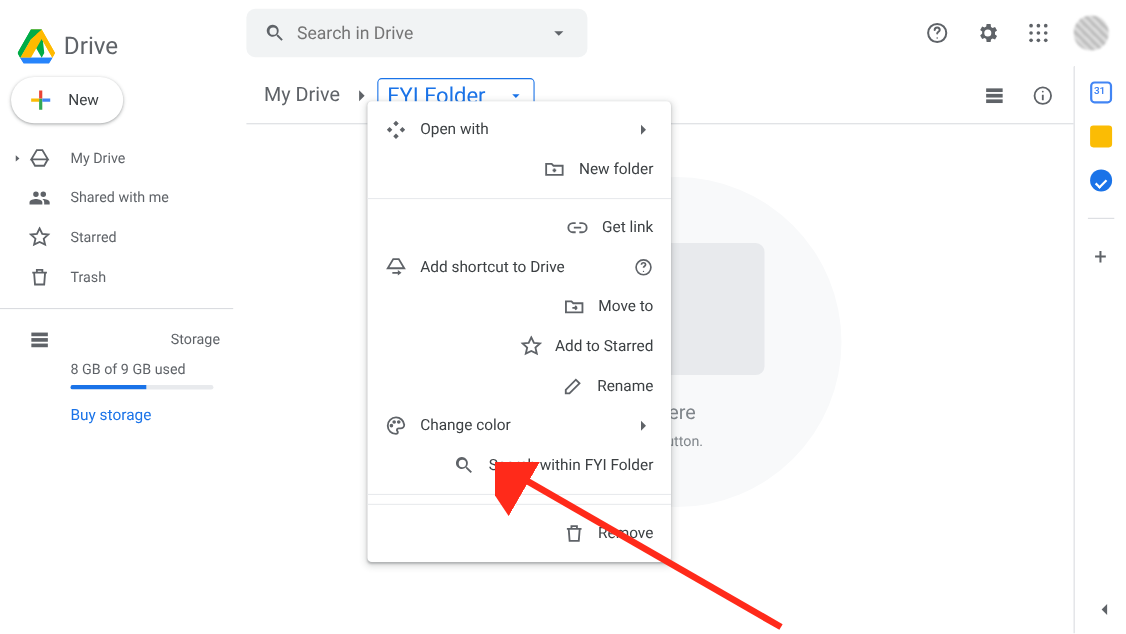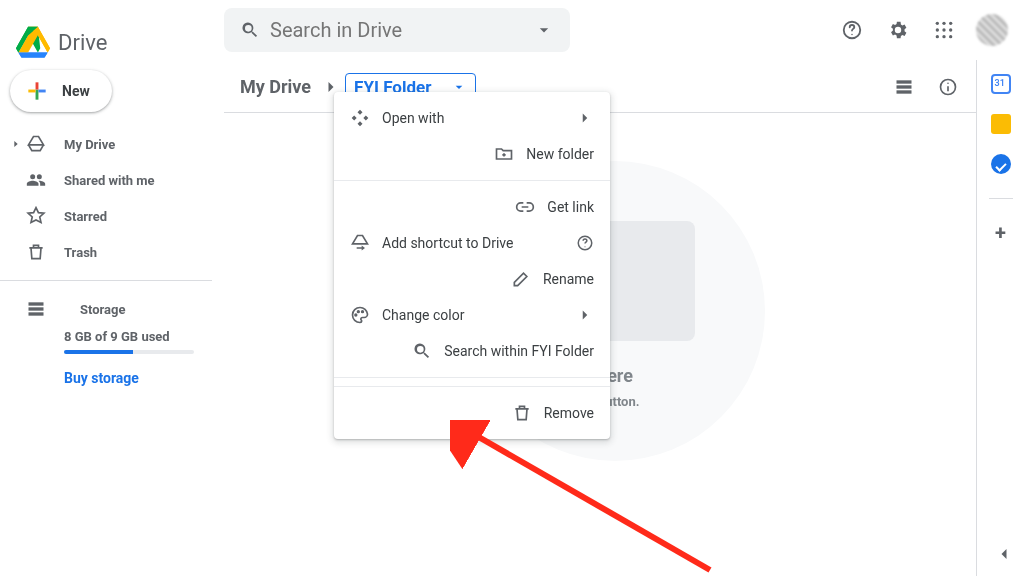--- a/index.html
+++ b/index.html
@@ -5,47 +5,47 @@
   * { box-sizing: border-box; margin: 0; padding: 0; font-family: "Google Sans", Roboto, Arial, sans-serif; }
   body { width: 1024px; height: 576px; background: #fff; overflow: hidden; color: #3c4043; position: relative; }
 
   
   .header { display: flex; align-items: center; height: 60px; padding: 0 16px; border-bottom: 1px solid #fff; }
   .logo-wrap { display: flex; align-items: center; width: 208px; margin-top: 25px; }
   .logo-wrap svg { width: 34px; height: 34px; }
   .logo-text { font-size: 22px; color: #5f6368; margin-left: 8px; }
   .search-bar { flex: 1; max-width: 570px; display: flex; align-items: center; background: #f1f3f4; border-radius: 8px; height: 44px; padding: 0 6px; }
   .search-bar .s-icon-btn { width: 40px; height: 40px; display: flex; align-items: center; justify-content: center; }
-  .search-bar input { flex: 1; border: none; background: transparent; outline: none; font-size: 20px; color: #5f6368; }
+  .search-bar input { flex: 1; border: none; background: transparent; outline: none; font-size: 16px; color: #5f6368; }
   .hdr-spacer { flex: 1; }
   .hdr-icons { display: flex; align-items: center; gap: 6px; }
   .icon-btn { width: 40px; height: 40px; border-radius: 50%; display: flex; align-items: center; justify-content: center; color: #5f6368; cursor: pointer; }
   .avatar { width: 32px; height: 32px; border-radius: 50%; background: linear-gradient(45deg,#bbb 25%,#ddd 25%,#ddd 50%,#bbb 50%,#bbb 75%,#ddd 75%); background-size: 8px 8px; margin-left: 6px; filter: blur(1px);}
 
   
-  .body-row { display: flex; height: calc(576px - 60px); font-weight: bold; }
+  .body-row { display: flex; height: calc(576px - 60px); }
   .sidebar { width: 224px; padding-top: 6px; }
   .new-btn { display: inline-flex; align-items: center; gap: 12px; margin: 4px 0 14px 10px; padding: 8px 22px 8px 14px; border-radius: 24px; box-shadow: 0 1px 2px rgba(60,64,67,.3), 0 1px 3px 1px rgba(60,64,67,.15); font-size: 14px; color: #3c4043; background: #fff; cursor: pointer; }
   .nav-item { display: flex; align-items: center; height: 36px; padding-left: 24px; font-size: 13px; color: #5f6368; border-radius: 0 18px 18px 0; cursor: pointer; }
   .nav-item .arrow-slot { width: 0; }
   .nav-item.has-arrow { padding-left: 8px; }
   .nav-item.has-arrow .arrow-slot { width: 16px; display:flex; align-items:center; justify-content:center; }
   .nav-item .nav-icon { width: 24px; display:flex; align-items:center; justify-content:center; margin-right: 16px; color:#5f6368; }
   .side-divider { border-top: 1px solid #dadce0; margin: 10px 0 10px 0; width: 212px;}
   .storage-block { padding: 0 24px; font-size: 13px; color: #5f6368; }
   .storage-title { display:flex; align-items:center; gap:16px; height:36px;}
   .storage-used { margin: 2px 0 6px 40px; }
   .storage-bar { height: 4px; background: #e8eaed; border-radius: 2px; margin-left: 40px; width: 130px; position: relative; overflow: hidden; }
   .storage-bar-fill { position: absolute; left: 0; top: 0; bottom: 0; width: 53%; background: #1a73e8; }
   .buy-link { display:block; margin: 16px 0 0 40px; color: #1a73e8; font-size: 14px; cursor:pointer;}
 
   .main { flex: 1; border-top: 1px solid #fff; position: relative;}
   .crumb-row { display: flex; align-items: center; height: 52px; border-bottom: 1px solid #dadce0; padding-left: 10px; }
   .crumb { font-size: 18px; color: #5f6368; padding: 4px 6px; cursor:pointer;}
-  .crumb.current-wrap { display:flex; align-items:center; color:#1a73e8; border:1px solid #1a73e8; border-radius:4px; padding: 3px 8px; gap:20px; font-size:17px;}
+  .crumb.current-wrap { display:flex; align-items:center; color:#1a73e8; border:1px solid #1a73e8; border-radius:4px; padding: 3px 8px; gap:20px; font-size:20px;}
   .crumb-sep { color:#5f6368; margin: 0 4px; }
   .crumb-spacer { flex:1; }
   .crumb-actions { display:flex; gap:4px; padding-right:8px;}
 
   .empty-state { position:absolute; left:52%; top:160px; transform:translateX(-50%); text-align:center; color:#80868b; }
   .empty-folder-shape { width: 160px; height: 120px; background:#e8eaed; border-radius:8px 8px 8px 8px; margin:0 auto 24px; position:relative; }
   .empty-folder-shape:before { content:""; position:absolute; top:-14px; left:0; width:70px; height:24px; background:#e8eaed; border-radius:6px 10px 0 0; }
   .empty-circle { position:absolute; width:300px; height:300px; border-radius:50%; background:#f8f9fa; left:50%; top:-60px; transform:translateX(-50%); z-index:-1;}
 
   
@@ -181,21 +181,21 @@
           <svg width="20" height="20" viewBox="0 0 24 24" fill="none" stroke="#5f6368" stroke-width="2">
             <path d="M4 7h16M9 7V4h6v3M6 7l1 13h10l1-13"></path>
           </svg>
         </span>
       <span>Trash</span>
     </div>
 
     <div class="side-divider"></div>
 
     <div class="storage-block">
-      <div class="storage-title nav-item" style="padding-left:0;">
+      <div class="storage-title nav-item" style="padding-left:0;justify-content:space-between;">
         <span class="nav-icon">
             <svg width="20" height="20" viewBox="0 0 24 24" fill="#5f6368">
               <rect x="3" y="4" width="18" height="4"></rect>
               <rect x="3" y="10" width="18" height="4"></rect>
               <rect x="3" y="16" width="18" height="4"></rect>
             </svg>
           </span>
         <span>Storage</span>
       </div>
       <div class="storage-used">8 GB of 9 GB used</div>
@@ -305,20 +305,37 @@
         <svg width="18" height="18" viewBox="0 0 24 24" fill="none" stroke="#5f6368" stroke-width="2">
           <circle cx="12" cy="12" r="9"></circle>
           <path d="M9.5 9a2.5 2.5 0 115 0c0 1.5-2.5 2-2.5 3.5"></path>
           <circle cx="12" cy="17" r="0.8" fill="#5f6368" stroke="none"></circle>
         </svg>
       </span>
   </div>
   <div class="menu-item">
     <span class="mi-icon">
         <svg width="20" height="20" viewBox="0 0 24 24" fill="none" stroke="#5f6368" stroke-width="2">
+          <path d="M3 6h6l2 2h10v10H3z"></path>
+          <path d="M10 13h5m0 0l-2-2m2 2l-2 2"></path>
+        </svg>
+      </span>
+    <span>Move to</span>
+  </div>
+  <div class="menu-item">
+    <span class="mi-icon">
+        <svg width="20" height="20" viewBox="0 0 24 24" fill="none" stroke="#5f6368" stroke-width="2">
+          <path d="M12 2l2.9 6 6.6.6-5 4.6 1.5 6.5L12 16.8 6 19.7l1.5-6.5-5-4.6L9.1 8z"></path>
+        </svg>
+      </span>
+    <span>Add to Starred</span>
+  </div>
+  <div class="menu-item">
+    <span class="mi-icon">
+        <svg width="20" height="20" viewBox="0 0 24 24" fill="none" stroke="#5f6368" stroke-width="2">
           <path d="M4 20h4L19 9l-4-4L4 16v4z"></path>
         </svg>
       </span>
     <span>Rename</span>
   </div>
   <div class="menu-item">
     <span class="mi-icon">
         <svg width="20" height="20" viewBox="0 0 24 24" fill="none" stroke="#5f6368" stroke-width="2">
           <path d="M12 3a9 9 0 100 18c1 0 2-1 2-2s-1-1-1-2 1-2 2-2h2a4 4 0 004-4 9 9 0 00-9-8z"></path>
           <circle cx="7" cy="12" r="1" fill="#5f6368"></circle>

